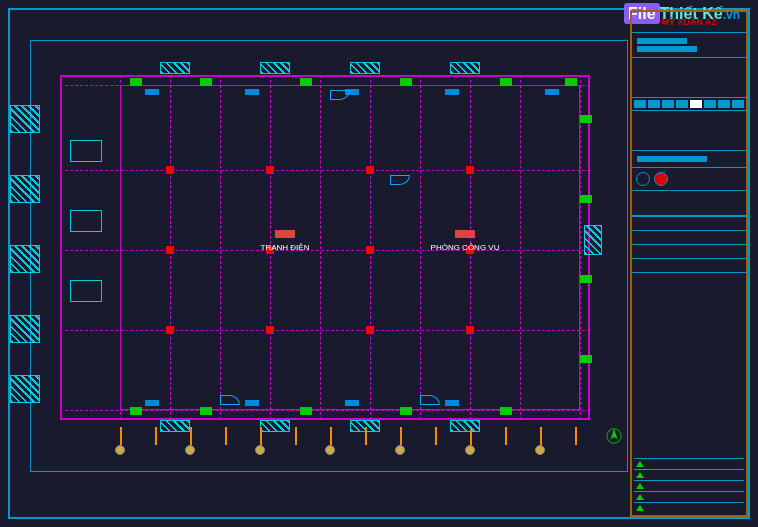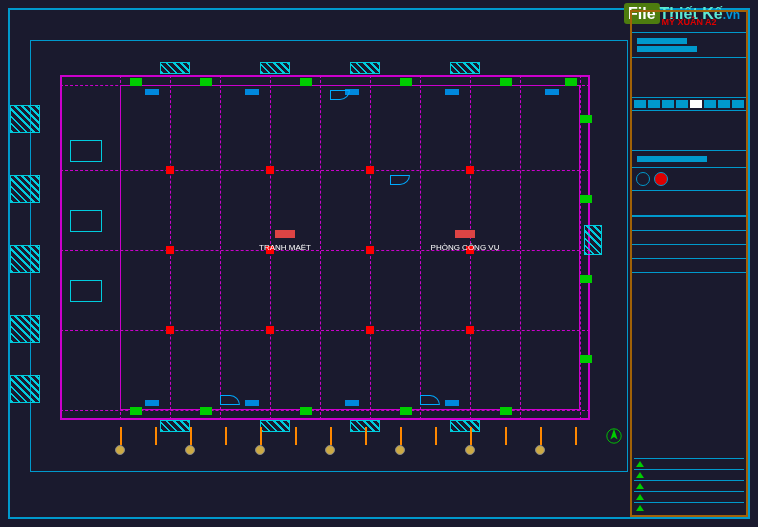--- a/index.html
+++ b/index.html
@@ -1,21 +1,21 @@
 <!DOCTYPE html>
 <html><head>
 <meta charset="utf-8">
 <style>
 *{margin:0;padding:0;box-sizing:border-box}
 body{background:#0a0a1a;width:758px;height:527px;overflow:hidden;font-family:Arial,sans-serif;position:relative}
 .canvas{position:absolute;inset:0;background:#1a1a2e}
 .border-outer{position:absolute;left:8px;top:8px;right:8px;bottom:8px;border:2px solid #0099cc}
 .border-inner{position:absolute;left:30px;top:40px;right:130px;bottom:55px;border:1px solid #0099cc}
 .watermark-logo{position:absolute;right:18px;top:5px;font-family:Arial;font-weight:bold;font-size:16px}
-.watermark-logo .f{color:#fff;background:#4d7c0f;padding:2px 4px;border-radius:3px}
+.watermark-logo .f{color:#fff;background:#8b5cf6;padding:2px 4px;border-radius:3px}
 .watermark-logo .t{color:#5eead4}
 .watermark-logo .v{color:#0099dd;font-size:12px}
 .watermark-copy{position:absolute;left:50%;transform:translateX(-50%);bottom:8px;color:#888;font-size:18px;font-weight:bold}
 .plan{position:absolute;left:60px;top:75px;width:530px;height:345px}
 .plan-outline{position:absolute;inset:0;border:2px solid #cc00cc}
 .plan-inner{position:absolute;left:60px;top:10px;right:10px;bottom:10px;border:1px solid #cc00cc}
 .grid-v{position:absolute;top:0;bottom:0;border-left:1px dashed #cc00cc;width:0}
 .grid-h{position:absolute;left:0;right:0;border-top:1px dashed #cc00cc;height:0}
 .tick-bot{position:absolute;bottom:-25px;width:2px;height:18px;background:#ff8800}
 .tick-dot{position:absolute;bottom:-35px;width:10px;height:10px;border-radius:50%;background:#ccaa44;border:1px solid #888;transform:translateX(-50%)}
@@ -142,21 +142,21 @@
     <div class="blue-bar" style="left:185px;top:325px"></div>
     <div class="blue-bar" style="left:285px;top:325px"></div>
     <div class="blue-bar" style="left:385px;top:325px"></div>
 
     <div class="door-sym" style="left:270px;top:15px"></div>
     <div class="door-sym" style="left:330px;top:100px"></div>
     <div class="door-sym" style="left:160px;top:320px;transform:scaleY(-1)"></div>
     <div class="door-sym" style="left:360px;top:320px;transform:scaleY(-1)"></div>
 
     <div class="room-box" style="left:225px;top:155px"></div>
-    <div class="room-label" style="left:225px;top:168px">TRANH MAËT</div>
+    <div class="room-label" style="left:225px;top:168px">TRANH ĐIỆN</div>
     <div class="room-box" style="left:405px;top:155px"></div>
     <div class="room-label" style="left:405px;top:168px">PHÒNG CÔNG VỤ</div>
 
     <div class="tick-bot" style="left:60px"></div>
     <div class="tick-bot" style="left:95px"></div>
     <div class="tick-bot" style="left:130px"></div>
     <div class="tick-bot" style="left:165px"></div>
     <div class="tick-bot" style="left:200px"></div>
     <div class="tick-bot" style="left:235px"></div>
     <div class="tick-bot" style="left:270px"></div>

